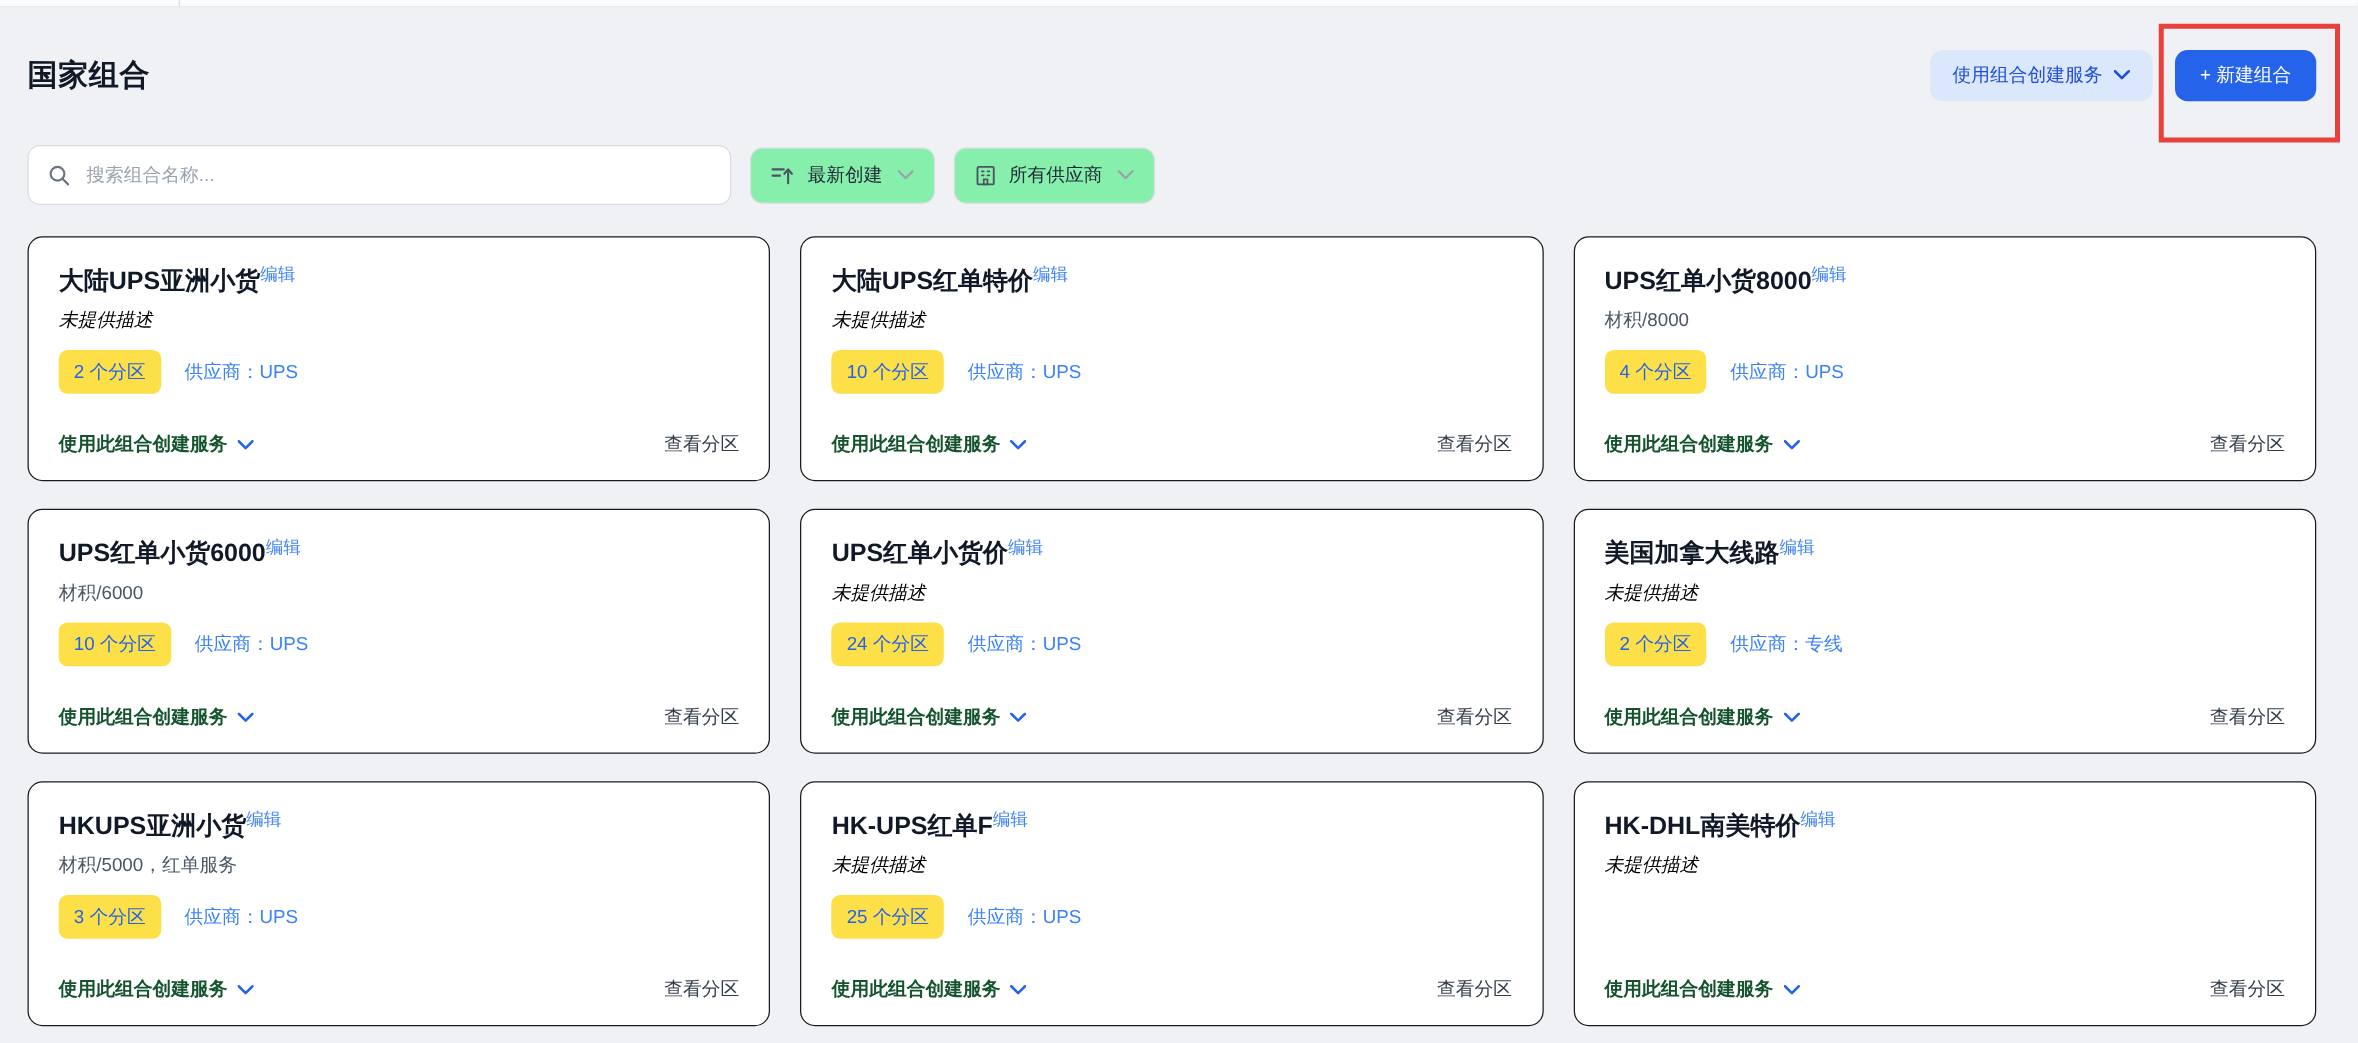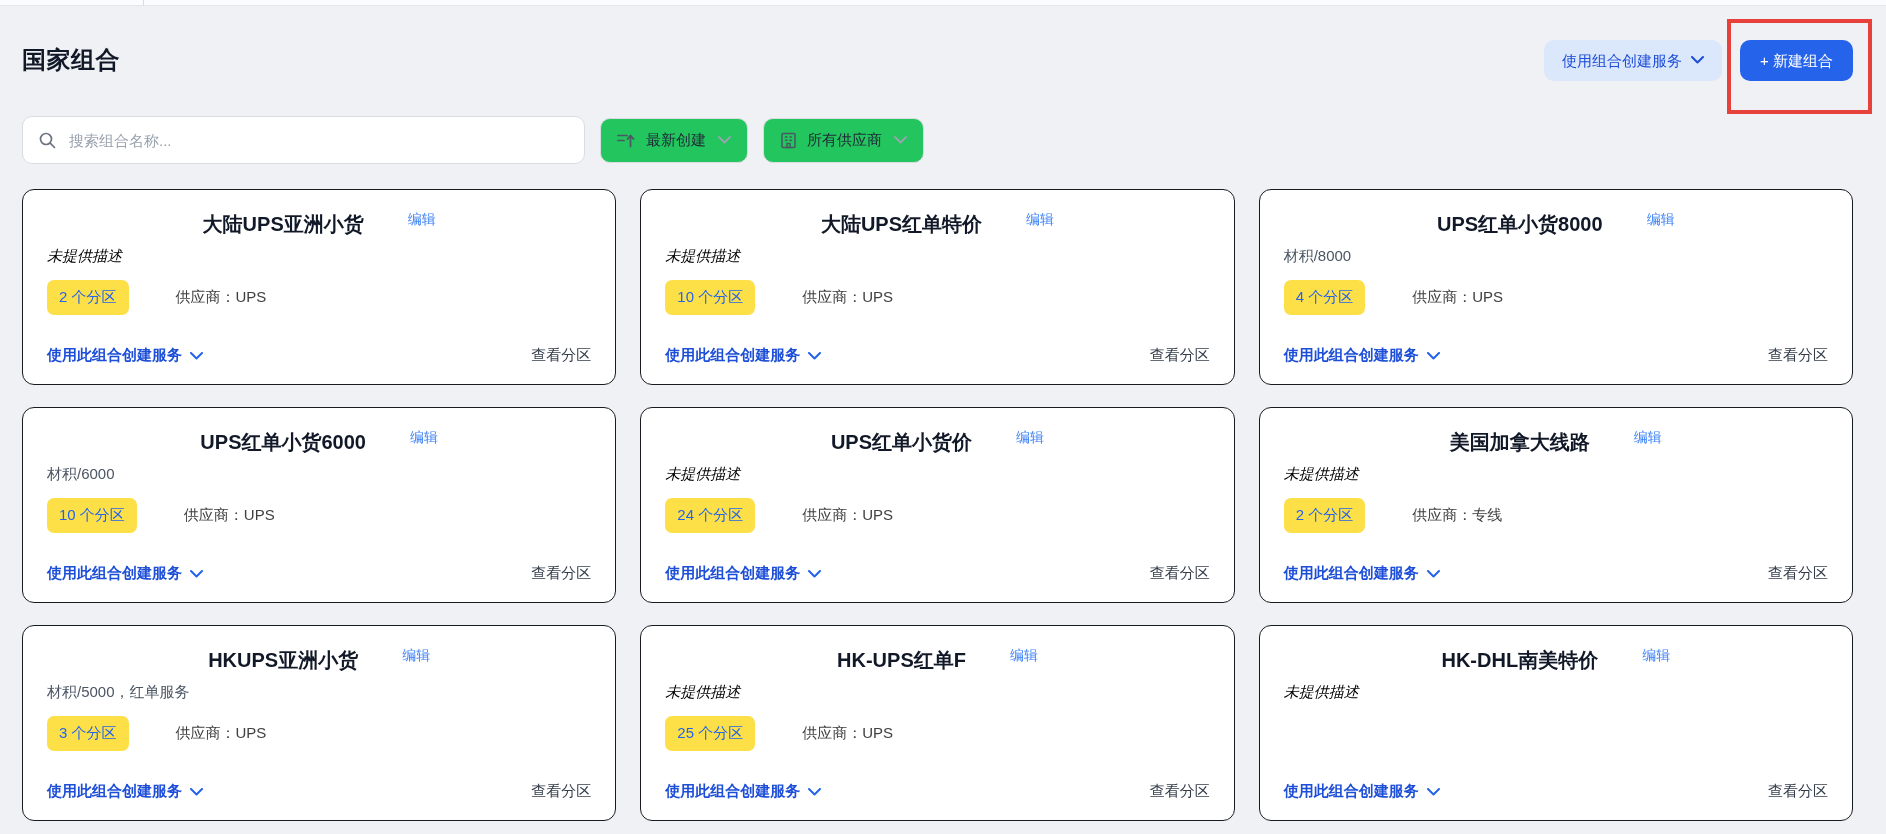--- a/index.html
+++ b/index.html
@@ -20,35 +20,35 @@
   .btn{border:none;cursor:pointer;font-family:inherit;font-size:15px;display:inline-flex;align-items:center;gap:9px;border-radius:10px;line-height:1;}
   .btn-secondary{background:#dbe7fb;color:#1d4ed8;padding:13px 18px;font-weight:500;}
   .btn-primary{background:#2563eb;color:#ffffff;padding:13px 20px;font-weight:500;}
   .primary-wrap{position:relative;display:inline-flex;}
   .annotation-box{position:absolute;left:-13px;top:-21px;right:-19px;bottom:-33px;border:4px solid #e8413c;pointer-events:none;z-index:6;}
   
   .toolbar{display:flex;align-items:center;gap:15px;margin-top:32px;}
   .search-box{width:563px;height:48px;box-sizing:border-box;background:#ffffff;border:1px solid #d9dce1;border-radius:10px;display:flex;align-items:center;gap:11px;padding:0 16px;}
   .search-box input{flex:1;border:none;outline:none;background:transparent;font-family:inherit;font-size:15px;color:#404040;}
   .search-box input::placeholder{color:#9aa2ae;}
-  .dropdown{height:45px;box-sizing:border-box;background:#22c55e;border:1px solid #d9dce1;border-radius:10px;display:inline-flex;align-items:center;gap:10px;padding:0 16px;font-size:15px;color:#1f2937;cursor:pointer;}
+  .dropdown{height:45px;box-sizing:border-box;background:#86efac;border:1px solid #d9dce1;border-radius:10px;display:inline-flex;align-items:center;gap:10px;padding:0 16px;font-size:15px;color:#1f2937;cursor:pointer;}
   .dropdown .chev{margin-left:2px;}
   
   .grid{margin-top:25px;display:grid;grid-template-columns:repeat(3,1fr);column-gap:24px;row-gap:22px;}
   .card{background:#ffffff;border:1px solid #181b20;border-radius:12px;height:196px;box-sizing:border-box;padding:21px 24px 19px;display:flex;flex-direction:column;}
-  .card-head{display:flex;align-items:flex-start;justify-content:center;}
+  .card-head{display:flex;align-items:flex-start;justify-content:flex-start;}
   .card-title{font-size:20px;font-weight:700;color:#111827;}
-  .edit-link{font-size:14px;color:#3f83f8;cursor:pointer;text-decoration:none;margin-left:44px;}
+  .edit-link{font-size:14px;color:#3f83f8;cursor:pointer;text-decoration:none;}
   .card-desc{margin-top:9px;font-size:15px;color:#4b5563;}
   .card-desc.placeholder{font-style:italic;color:#000000;}
   .card-meta{margin-top:14px;display:flex;align-items:center;gap:19px;}
   .badge{background:#fde047;color:#2563eb;font-size:15px;padding:8px 12px;border-radius:7px;}
-  .supplier{font-size:15px;color:#404040;margin-left:28px;}
+  .supplier{font-size:15px;color:#3b82f6;}
   .card-footer{margin-top:auto;display:flex;align-items:center;justify-content:space-between;}
-  .create-link{display:inline-flex;align-items:center;gap:8px;color:#1d4ed8;font-size:15px;font-weight:700;cursor:pointer;}
+  .create-link{display:inline-flex;align-items:center;gap:8px;color:#14532d;font-size:15px;font-weight:700;cursor:pointer;}
   .view-link{color:#333d4a;font-size:15px;cursor:pointer;}
   svg{display:block;}
 </style>
 </head>
 <body>
 
 <div class="top-strip">
   <div class="notch"></div>
 </div>
 

